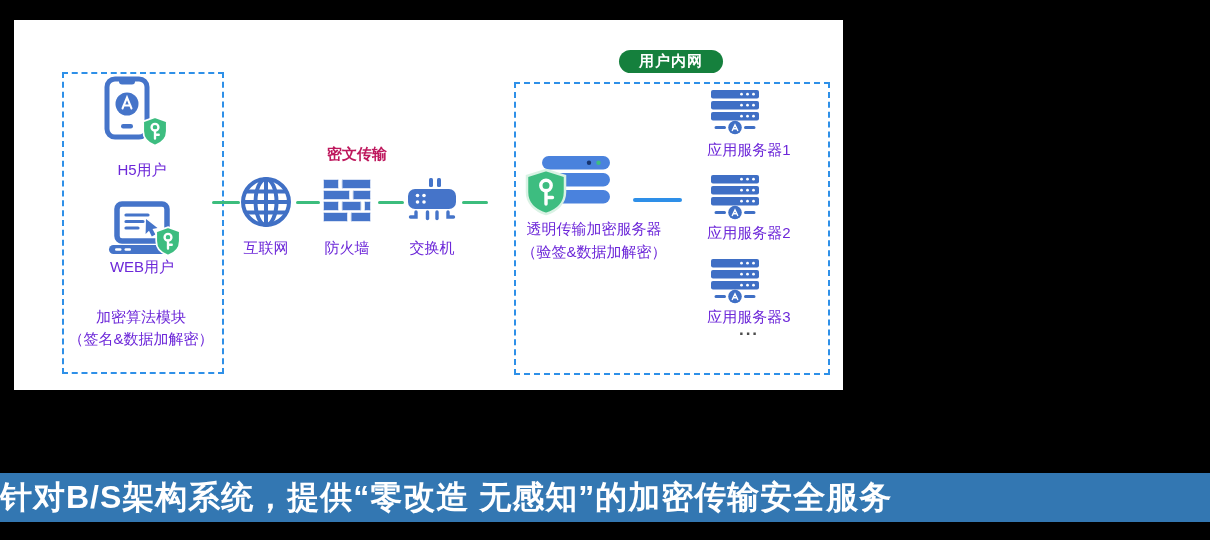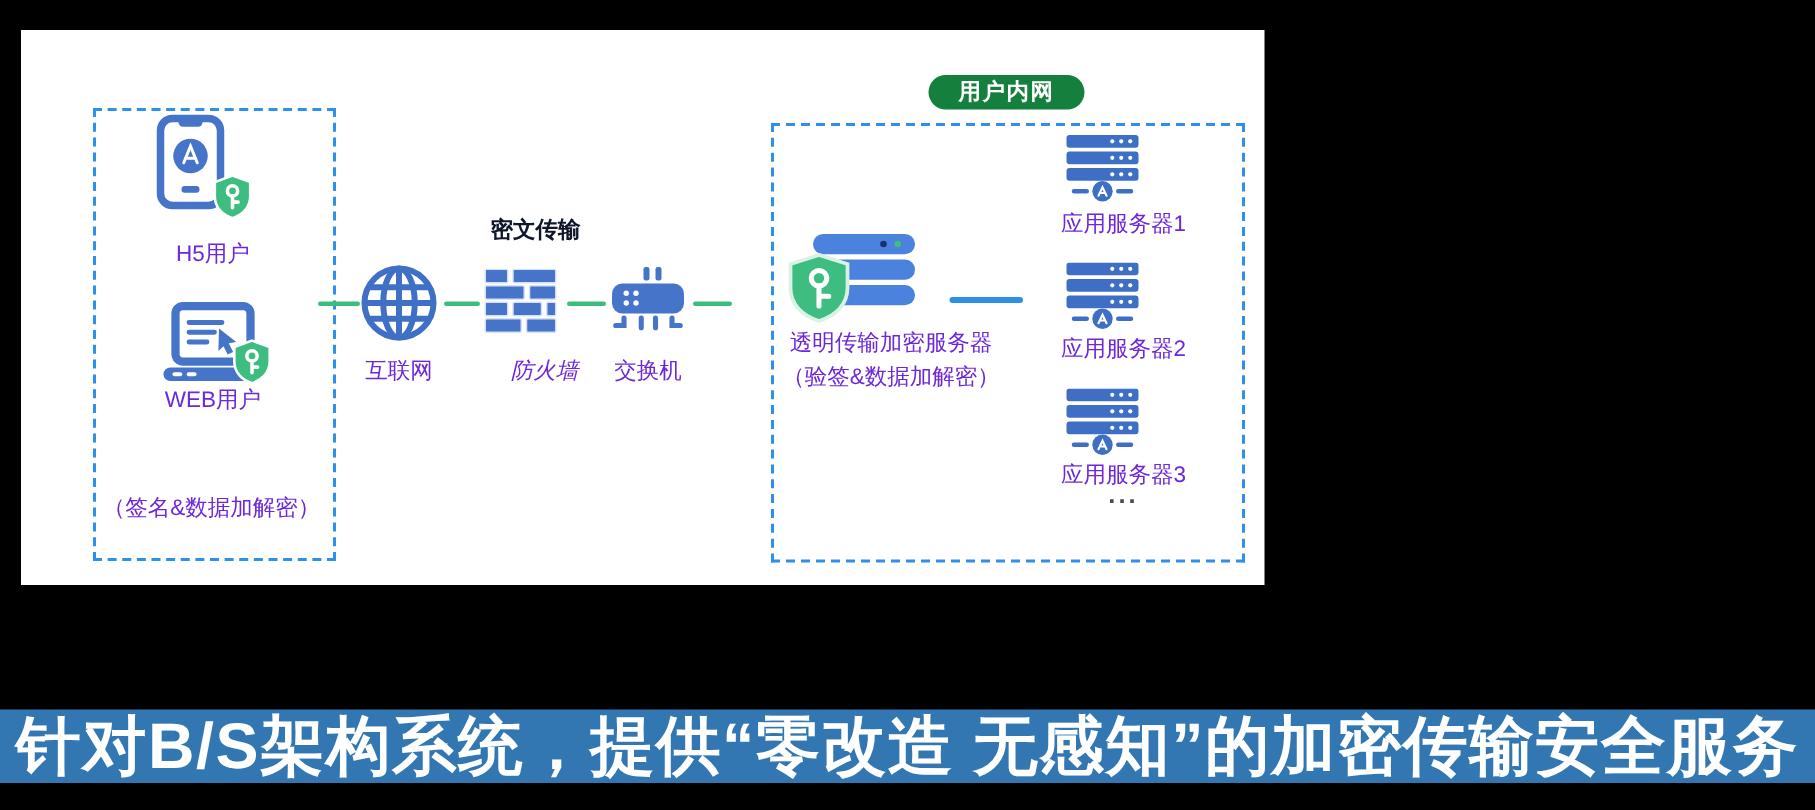--- a/index.html
+++ b/index.html
@@ -8,35 +8,35 @@
     font-family:"Liberation Sans","DejaVu Sans",sans-serif;
   }
   .panel{position:absolute;left:14px;top:20px;width:829px;height:370px;background:#ffffff;}
   .zone{position:absolute;border:2px dashed #2e90e8;background:transparent;}
   .zone.client{left:48px;top:52px;width:158px;height:298px;}
   .zone.intranet{left:500px;top:62px;width:312px;height:289px;}
   .lbl{
     position:absolute;text-align:center;color:#6d28d9;font-size:15px;line-height:19px;
     white-space:nowrap;
   }
-  .lbl.green{color:#0f172a;font-weight:bold;}
+  .lbl.green{color:#be185d;font-weight:bold;}
   .pill{
     position:absolute;left:605px;top:50px;width:104px;height:23px;background:#15803d;
     border-radius:12px;display:flex;align-items:center;justify-content:center;
     color:#fff;font-size:15px;font-weight:bold;letter-spacing:1px;z-index:3;
   }
   .icon{position:absolute;}
   .conn{position:absolute;height:3px;border-radius:2px;background:#3cbd7d;}
   .conn.blue{background:#2e8fe8;height:4px;}
   .badge{position:absolute;z-index:2;}
   .ellipsis{position:absolute;text-align:center;color:#4c4c4c;font-weight:bold;font-size:17px;letter-spacing:2px;}
   .banner{
     position:absolute;left:0;top:473px;width:1210px;height:49px;background:#3377b2;
-    display:flex;align-items:center;justify-content:center;
-    color:#ffffff;font-size:43px;font-weight:bold;letter-spacing:1px;
+    display:flex;align-items:center;justify-content:flex-start;
+    color:#ffffff;font-size:32px;font-weight:bold;letter-spacing:1px;
   }
 </style>
 </head>
 <body>
 
 <div class="panel">
 
   <div class="zone client"></div>
 
   <div class="icon" style="left:85px;top:56px;width:56px;height:64px;">
@@ -69,20 +69,21 @@
   </div>
   <div class="badge" style="left:141px;top:206px;">
     <svg width="26" height="30" viewBox="0 0 24 28">
       <path d="M12 1 L23 5 V14 C23 21 18 25.5 12 27.5 C6 25.5 1 21 1 14 V5 Z" fill="#3dbd80" stroke="#ffffff" stroke-width="1.6"></path>
       <circle cx="12" cy="10.5" r="3.2" fill="none" stroke="#fff" stroke-width="2.2"></circle>
       <path d="M12 13.5 V21 M12 17.5 H15.5" stroke="#fff" stroke-width="2.2" fill="none" stroke-linecap="round"></path>
     </svg>
   </div>
   <div class="lbl" style="left:63px;top:237px;width:130px;text-align:center;">WEB用户</div>
 
+  <div class="lbl" style="left:48px;top:287px;width:158px;">加密算法模块</div>
   <div class="lbl" style="left:33px;top:309px;width:188px;">（签名&amp;数据加解密）</div>
 
   <div class="lbl green" style="left:278px;top:124px;width:130px;">密文传输</div>
 
   <div class="conn" style="left:198px;top:181px;width:28px;"></div>
   <div class="conn" style="left:282px;top:181px;width:24px;"></div>
   <div class="conn" style="left:364px;top:181px;width:26px;"></div>
   <div class="conn" style="left:448px;top:181px;width:26px;"></div>
 
   <div class="icon" style="left:226px;top:156px;width:52px;height:52px;">
@@ -105,21 +106,21 @@
         <rect x="1.5" y="11.5" width="26" height="9" rx="1"></rect>
           <rect x="31" y="11.5" width="17.5" height="9" rx="1"></rect>
         <rect x="1.5" y="22.5" width="15" height="9" rx="1"></rect>
           <rect x="20" y="22.5" width="19" height="9" rx="1"></rect>
           <rect x="42.5" y="22.5" width="6" height="9" rx="1"></rect>
         <rect x="1.5" y="33.5" width="24" height="9" rx="1"></rect>
           <rect x="29" y="33.5" width="19.5" height="9" rx="1"></rect>
       </g>
     </svg>
   </div>
-  <div class="lbl" style="left:309px;top:218px;width:80px;font-style:italic;">防火墙</div>
+  <div class="lbl" style="left:293px;top:218px;width:80px;">防火墙</div>
 
   <div class="icon" style="left:390px;top:155px;width:56px;height:48px;">
     <svg width="56" height="48" viewBox="0 0 56 48">
       <rect x="25" y="3" width="4" height="9" rx="1.5" fill="#4574c9"></rect>
       <rect x="33" y="3" width="4" height="9" rx="1.5" fill="#4574c9"></rect>
       <rect x="4" y="14" width="48" height="20" rx="7" fill="#4574c9"></rect>
       <circle cx="13.5" cy="20.5" r="1.8" fill="#fff"></circle>
         <circle cx="20" cy="20.5" r="1.8" fill="#fff"></circle>
       <circle cx="13.5" cy="27" r="1.8" fill="#fff"></circle>
         <circle cx="20" cy="27" r="1.8" fill="#fff"></circle>

